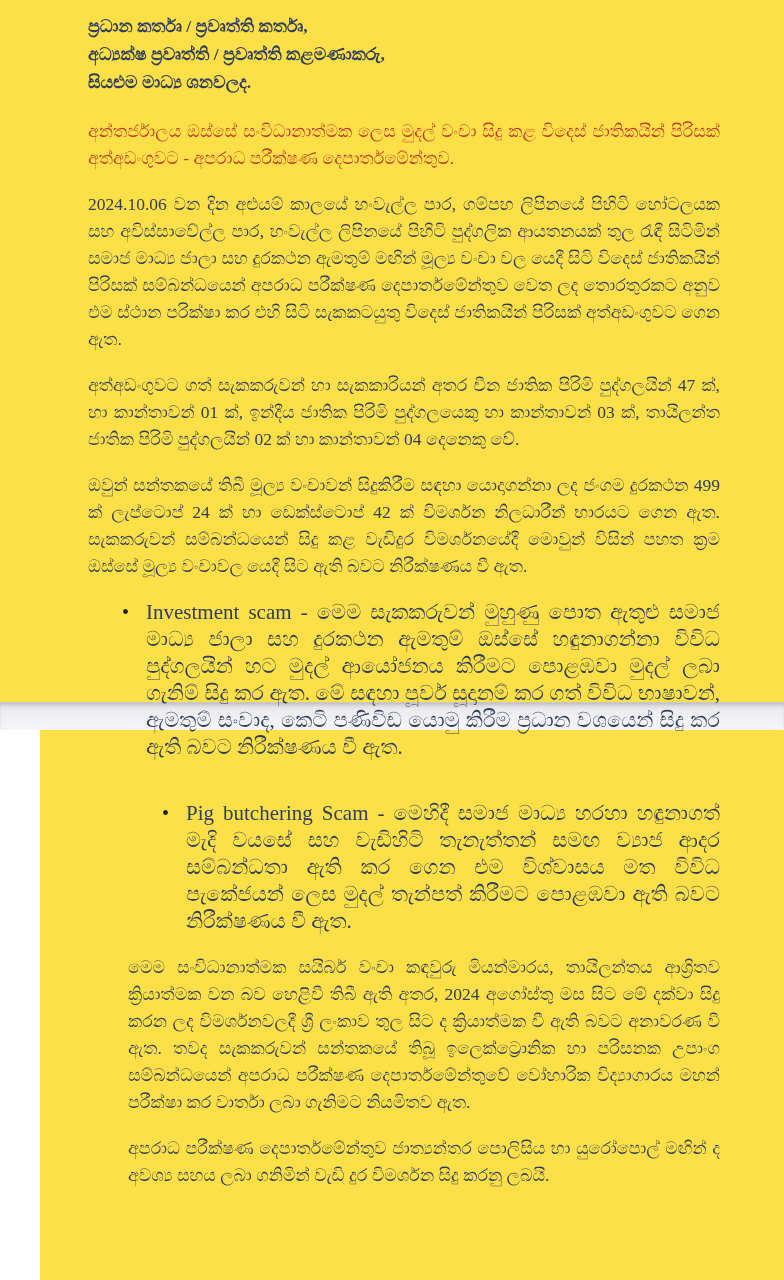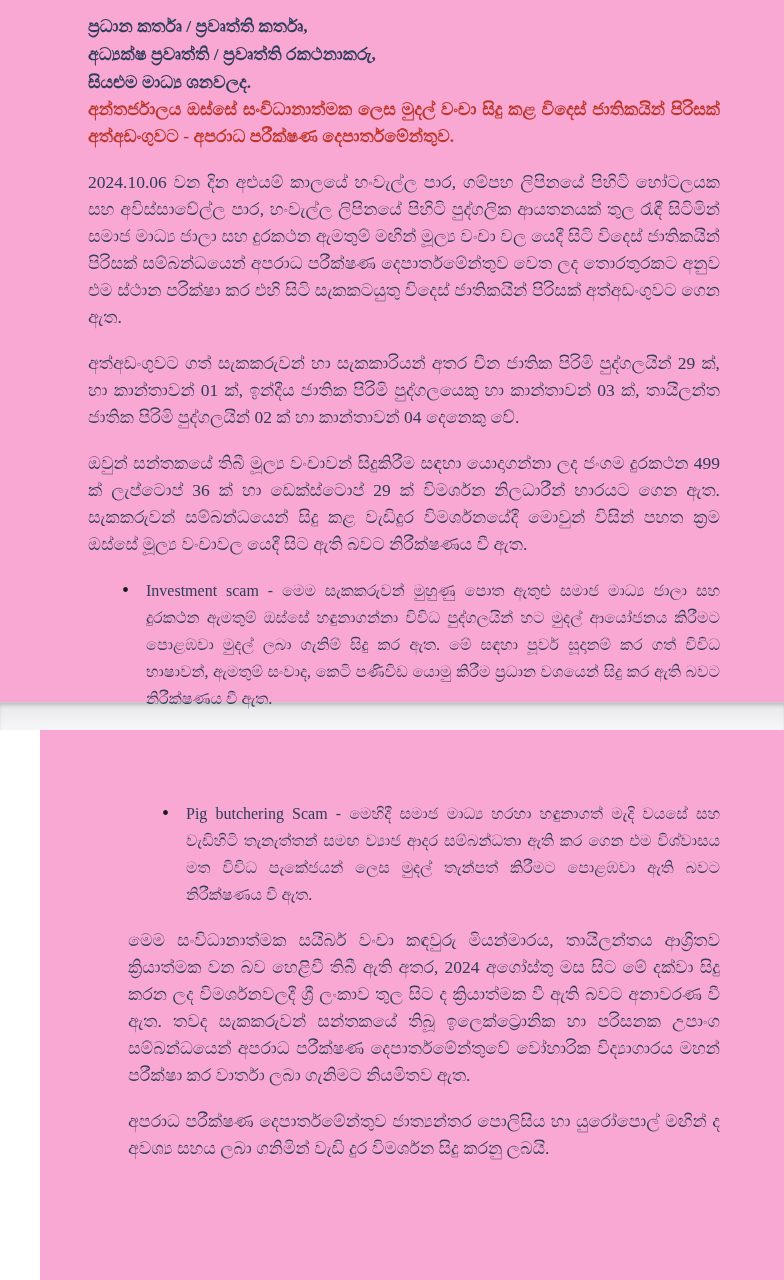--- a/index.html
+++ b/index.html
@@ -12,21 +12,21 @@
     font-family: "Liberation Serif", "DejaVu Serif", serif;
     color: #2e3e5c;
   }
   .viewer {
     width: 784px;
     height: 1280px;
     overflow: hidden;
     background: #ffffff;
   }
   .page {
-    background: #f9a8d4;
+    background: #fde047;
     box-sizing: border-box;
   }
   .page-1 {
     height: 702px;
     padding: 12px 64px 0 88px;
   }
   .page-gap {
     height: 27px;
     background: linear-gradient(to bottom, #d7d7da 0%, #ececee 25%, #f1f1f3 60%, #f6f6f8 100%);
     border-top: 1px solid #c9c9cc;
@@ -42,33 +42,34 @@
     font-size: 17.5px;
     line-height: 27px;
     text-align: justify;
   }
   .recipients p {
     font-weight: bold;
     text-align: left;
     line-height: 28px;
   }
   .headline {
-    font-weight: bold;
+    margin-top: 22px;
+    font-weight: normal;
     color: #bd372b;
   }
   .body-para { margin-top: 19px; }
   ul.bullet-list {
     margin: 19px 0 0 0;
     padding: 0 0 0 34px;
     list-style: none;
   }
   ul.bullet-list li {
     position: relative;
     padding-left: 24px;
-    font-size: 16px;
+    font-size: 21px;
     line-height: 27px;
     text-align: justify;
   }
   ul.bullet-list li + li { margin-top: 19px; }
   ul.bullet-list li::before {
     content: "\2022";
     position: absolute;
     left: 0;
     top: 0;
     font-size: 20px;
@@ -80,31 +81,31 @@
 </style>
 </head>
 <body>
 
 <div class="viewer">
 
   <div class="page page-1">
 
     <div class="recipients">
       <p>ප්‍රධාන කර්තෘ / ප්‍රවෘත්ති කර්තෘ,</p>
-      <p>අධ්‍යක්ෂ ප්‍රවෘත්ති / ප්‍රවෘත්ති රකථනාකරු,</p>
+      <p>අධ්‍යක්ෂ ප්‍රවෘත්ති / ප්‍රවෘත්ති කළමණාකරු,</p>
       <p>සියළුම මාධ්‍ය ශනවලද.</p>
     </div>
 
     <p class="headline">අන්තර්ජාලය ඔස්සේ සංවිධානාත්මක ලෙස මුදල් වංචා සිදු කළ විදෙස් ජාතිකයින් පිරිසක් අත්අඩංගුවට - අපරාධ පරීක්ෂණ දෙපාර්තමේන්තුව.</p>
 
     <p class="body-para">2024.10.06 වන දින අළුයම් කාලයේ හංවැල්ල පාර, ගම්පහ ලිපිනයේ පිහිටි හෝටලයක සහ අවිස්සාවේල්ල පාර, හංවැල්ල ලිපිනයේ පිහිටි පුද්ගලික ආයතනයක් තුල රැඳී සිටිමින් සමාජ මාධ්‍ය ජාලා සහ දුරකථන ඇමතුම් මඟින් මූල්‍ය වංචා වල යෙදී සිටි විදෙස් ජාතිකයින් පිරිසක් සම්බන්ධයෙන් අපරාධ පරීක්ෂණ දෙපාර්තමේන්තුව වෙත ලද තොරතුරකට අනුව එම ස්ථාන පරික්ෂා කර එහි සිටි සැකකටයුතු විදෙස් ජාතිකයින් පිරිසක් අත්අඩංගුවට ගෙන ඇත.</p>
 
-    <p class="body-para">අත්අඩංගුවට ගත් සැකකරුවන් හා සැකකාරියන් අතර චීන ජාතික පිරිමි පුද්ගලයින් 29 ක්, හා කාන්තාවන් 01 ක්, ඉන්දීය ජාතික පිරිමි පුද්ගලයෙකු හා කාන්තාවන් 03 ක්, තායිලන්ත ජාතික පිරිමි පුද්ගලයින් 02 ක් හා කාන්තාවන් 04 දෙනෙකු වේ.</p>
+    <p class="body-para">අත්අඩංගුවට ගත් සැකකරුවන් හා සැකකාරියන් අතර චීන ජාතික පිරිමි පුද්ගලයින් 47 ක්, හා කාන්තාවන් 01 ක්, ඉන්දීය ජාතික පිරිමි පුද්ගලයෙකු හා කාන්තාවන් 03 ක්, තායිලන්ත ජාතික පිරිමි පුද්ගලයින් 02 ක් හා කාන්තාවන් 04 දෙනෙකු වේ.</p>
 
-    <p class="body-para">ඔවුන් සන්තකයේ තිබී මූල්‍ය වංචාවන් සිදුකිරීම සඳහා යොදාගන්නා ලද ජංගම දුරකථන 499 ක් ලැප්ටොප් 36 ක් හා ඩෙක්ස්ටොප් 29 ක් විමර්ශන නිලධාරීන් භාරයට ගෙන ඇත. සැකකරුවන් සම්බන්ධයෙන් සිදු කළ වැඩිදුර විමර්ශනයේදී මොවුන් විසින් පහත ක්‍රම ඔස්සේ මූල්‍ය වංචාවල යෙදී සිට ඇති බවට නිරීක්ෂණය වී ඇත.</p>
+    <p class="body-para">ඔවුන් සන්තකයේ තිබී මූල්‍ය වංචාවන් සිදුකිරීම සඳහා යොදාගන්නා ලද ජංගම දුරකථන 499 ක් ලැප්ටොප් 24 ක් හා ඩෙක්ස්ටොප් 42 ක් විමර්ශන නිලධාරීන් භාරයට ගෙන ඇත. සැකකරුවන් සම්බන්ධයෙන් සිදු කළ වැඩිදුර විමර්ශනයේදී මොවුන් විසින් පහත ක්‍රම ඔස්සේ මූල්‍ය වංචාවල යෙදී සිට ඇති බවට නිරීක්ෂණය වී ඇත.</p>
 
     <ul class="bullet-list">
       <li>
         <span class="latin-lead">Investment scam - </span><span>මෙම සැකකරුවන් මුහුණු පොත ඇතුළු සමාජ මාධ්‍ය ජාලා සහ දුරකථන ඇමතුම් ඔස්සේ හඳුනාගන්නා විවිධ පුද්ගලයින් හට මුදල් ආයෝජනය කිරීමට පොළඹවා මුදල් ලබා ගැනිම් සිදු කර ඇත. මේ සඳහා පූර්ව සූදානම් කර ගත් විවිධ භාෂාවන්, ඇමතුම් සංවාද, කෙටි පණිවිඩ යොමු කිරීම ප්‍රධාන වශයෙන් සිදු කර ඇති බවට නිරීක්ෂණය වී ඇත.</span>
       </li>
     </ul>
 
   </div>
 
   <div class="page-gap"></div>

